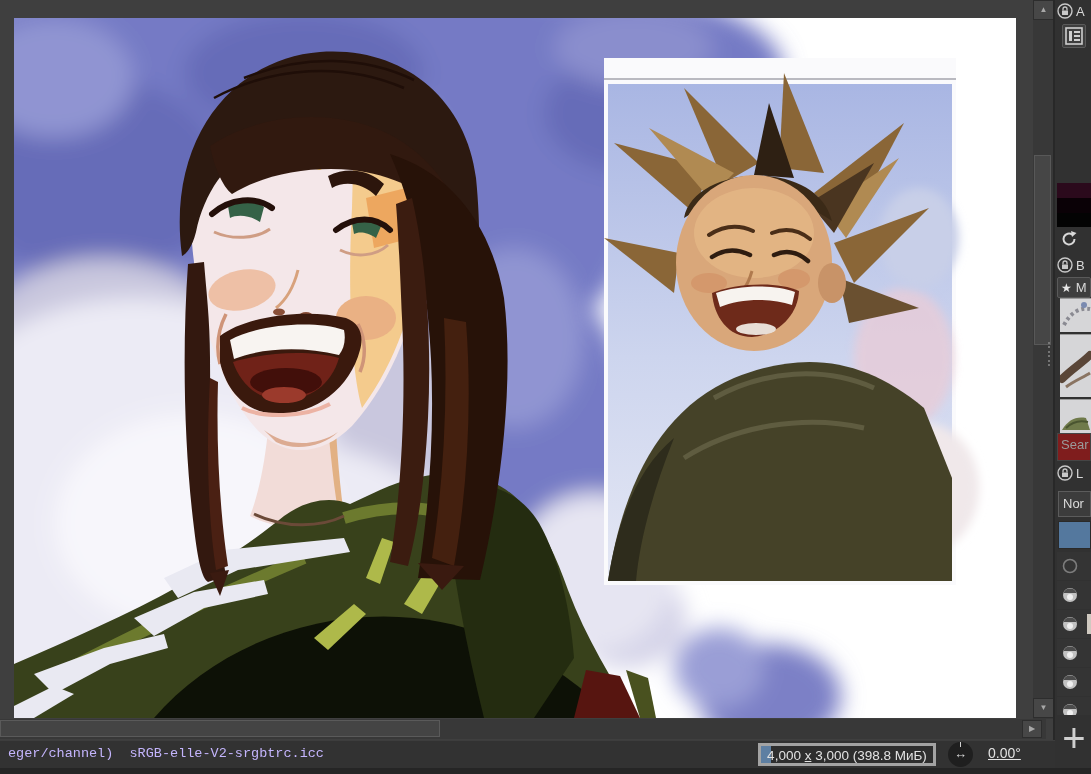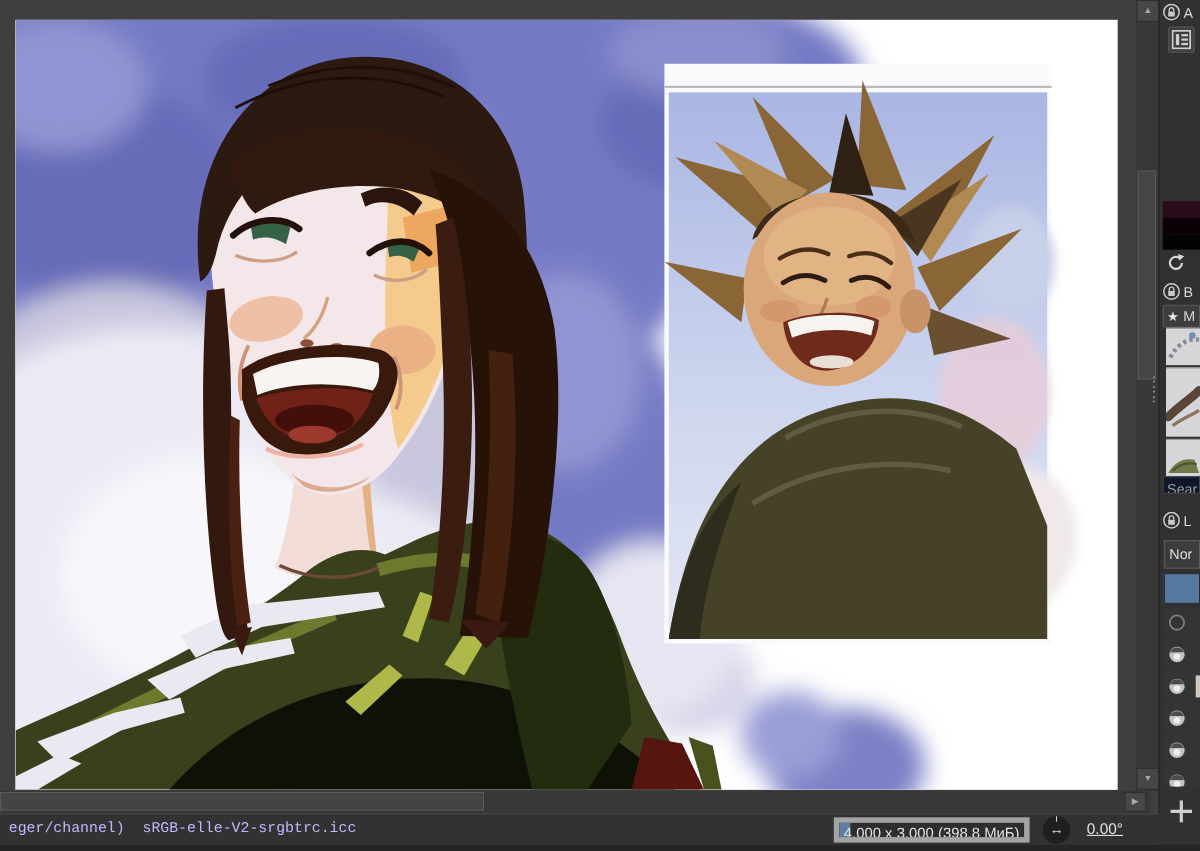--- a/index.html
+++ b/index.html
@@ -18,38 +18,38 @@
   .hthumb{position:absolute;left:0;top:1px;width:440px;height:17px;background:#444444;border:1px solid #5a5a5a;box-sizing:border-box;}
   .hbtn{position:absolute;left:1022px;top:1px;width:20px;height:18px;background:#474747;border:1px solid #2d2d2d;
       box-sizing:border-box;color:#a8a8a8;font-size:8px;line-height:16px;text-align:center;}
   .splitter{left:1053px;top:0;width:2px;height:774px;background:#282828;}
   .splitter-dots{left:1046px;top:342px;width:6px;height:24px;display:flex;flex-direction:column;justify-content:space-between;align-items:center;}
   .splitter-dots i{width:2px;height:2px;background:#8a8a8a;border-radius:1px;}
   
   .statusbar{left:0;top:740px;width:1055px;height:28px;background:#323232;border-top:1px solid #3d3d3d;box-sizing:border-box;}
   .status-bottom{left:0;top:768px;width:1091px;height:6px;background:#252525;}
   .profile-text{position:absolute;left:8px;top:5px;font-size:13.5px;color:#c4b5fd;white-space:pre;font-family:Liberation Mono, monospace;}
-  .memfield{position:absolute;left:758px;top:2px;width:178px;height:23px;border:5px solid #a3a3a3;
+  .memfield{position:absolute;left:758px;top:2px;width:178px;height:23px;border:3px solid #a3a3a3;
       box-sizing:border-box;background:#2e2e2e;overflow:hidden;}
   .memfill{position:absolute;left:0;top:0;width:10px;height:100%;background:#5e7fa2;}
   .memtext{position:absolute;left:0;top:2px;width:100%;text-align:center;font-size:13.5px;color:#e2e2e2;white-space:pre;}
   .memtext .ux{text-decoration:underline;}
   .dial{position:absolute;left:948px;top:1px;width:25px;height:25px;border-radius:50%;background:#1f1f1f;
       color:#d8d8d8;font-size:13px;line-height:24px;text-align:center;}
   .dial-tick{position:absolute;left:960px;top:1px;width:1px;height:5px;background:#cfcfcf;}
   .angle-text{position:absolute;left:988px;top:4px;font-size:14px;color:#e2e2e2;text-decoration:underline;}
   
   .docker{left:1055px;top:0;width:36px;height:774px;background:#313131;overflow:hidden;}
   .drow{position:absolute;left:0;width:36px;display:flex;align-items:center;gap:3px;}
   .dtitle{font-size:13px;color:#d8d8d8;}
   .icon-btn{position:absolute;background:#3e3e3e;border:1px solid #5a5a5a;box-sizing:border-box;border-radius:2px;
       display:flex;align-items:center;justify-content:center;}
   .stripe{position:absolute;left:2px;width:34px;}
   .thumbbox{position:absolute;left:5px;width:31px;background:#d6d6d8;border-top:1px solid #9a9a9a;overflow:hidden;}
-  .searchfield{position:absolute;left:2px;top:433px;width:34px;height:16px;background:#0f172a;border:1px solid #454545;
+  .searchfield{position:absolute;left:2px;top:433px;width:34px;height:28px;background:#7f1d1d;border:1px solid #454545;
       box-sizing:border-box;color:#9a9a9a;font-size:13px;line-height:22px;padding-left:3px;overflow:hidden;}
   .blendbox{position:absolute;left:3px;top:491px;width:33px;height:26px;background:#3c3c3c;border:1px solid #5c5c5c;
       box-sizing:border-box;color:#dcdcdc;font-size:13px;line-height:24px;padding-left:4px;overflow:hidden;}
   .opacitybar{position:absolute;left:3px;top:521px;width:33px;height:28px;background:#54789e;border:1px solid #2a2a2a;box-sizing:border-box;}
   .layerlist{position:absolute;left:0;top:552px;width:36px;height:163px;overflow:hidden;}
   .layerrow{position:absolute;left:2px;width:34px;height:28px;background:#343434;display:flex;align-items:center;padding-left:4px;box-sizing:border-box;}
   .lthumb{position:absolute;right:0;width:4px;height:20px;background:#cfc9c0;top:4px;}
   .addlayer{position:absolute;left:3px;top:718px;width:32px;height:42px;color:#cfcfcf;font-size:40px;font-weight:200;
       line-height:40px;text-align:center;}
   .star{color:#e8e8e8;font-size:12px;}

